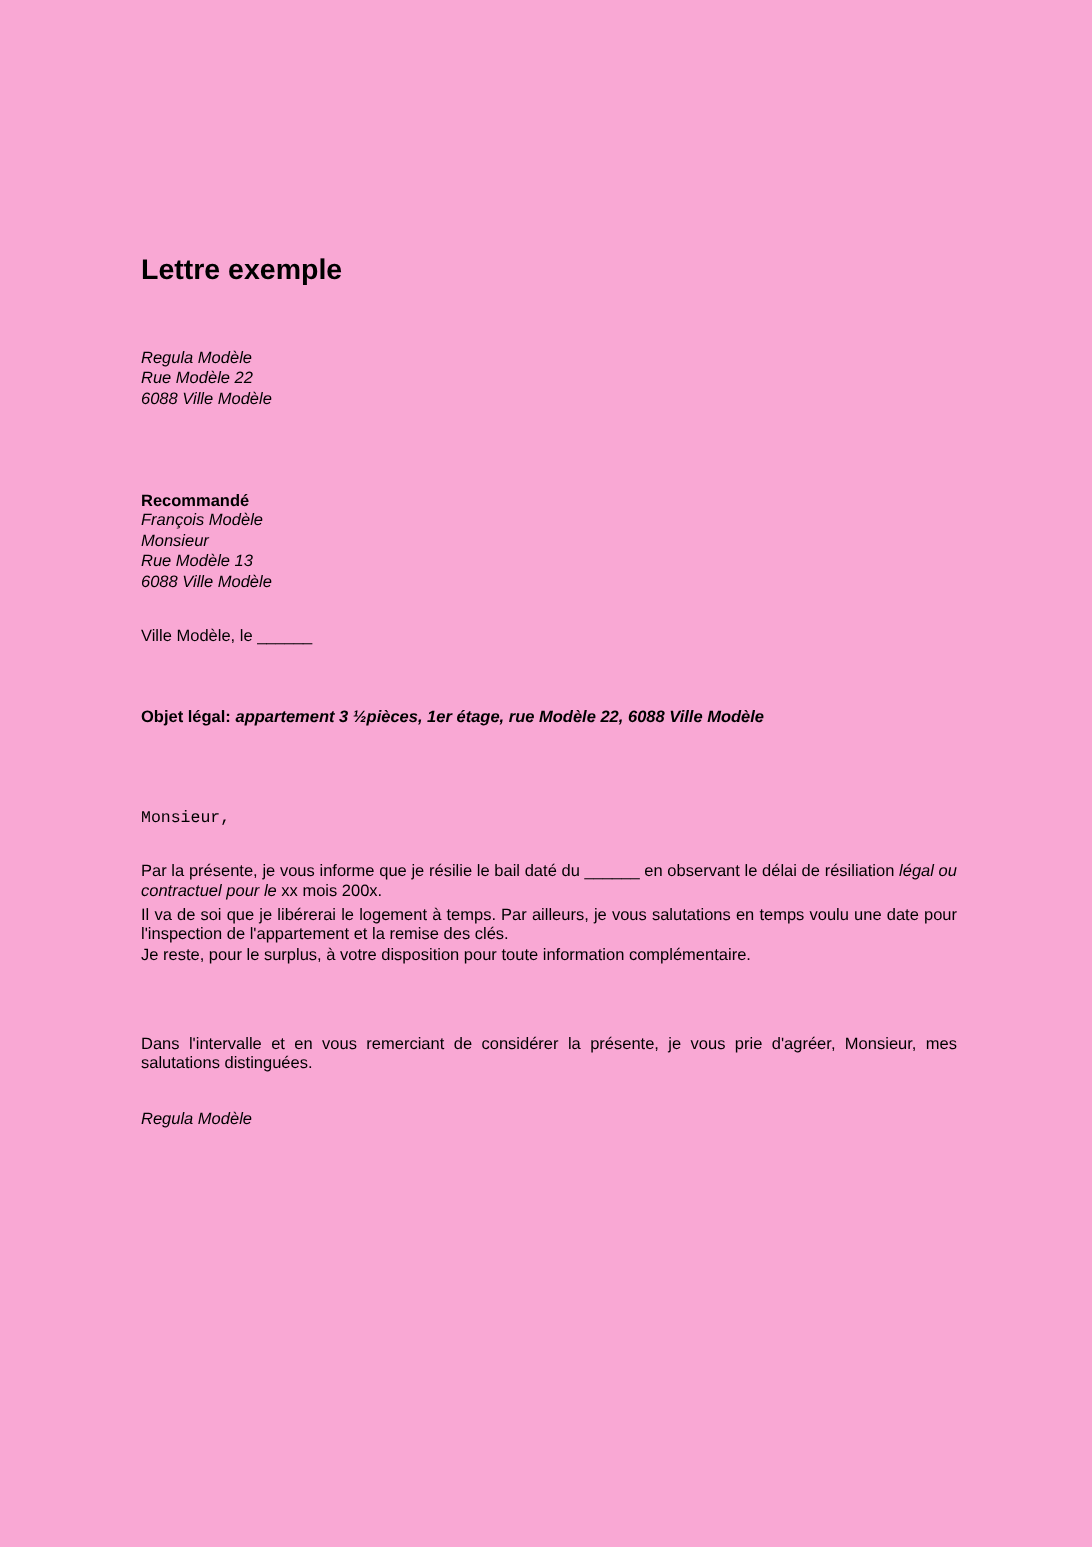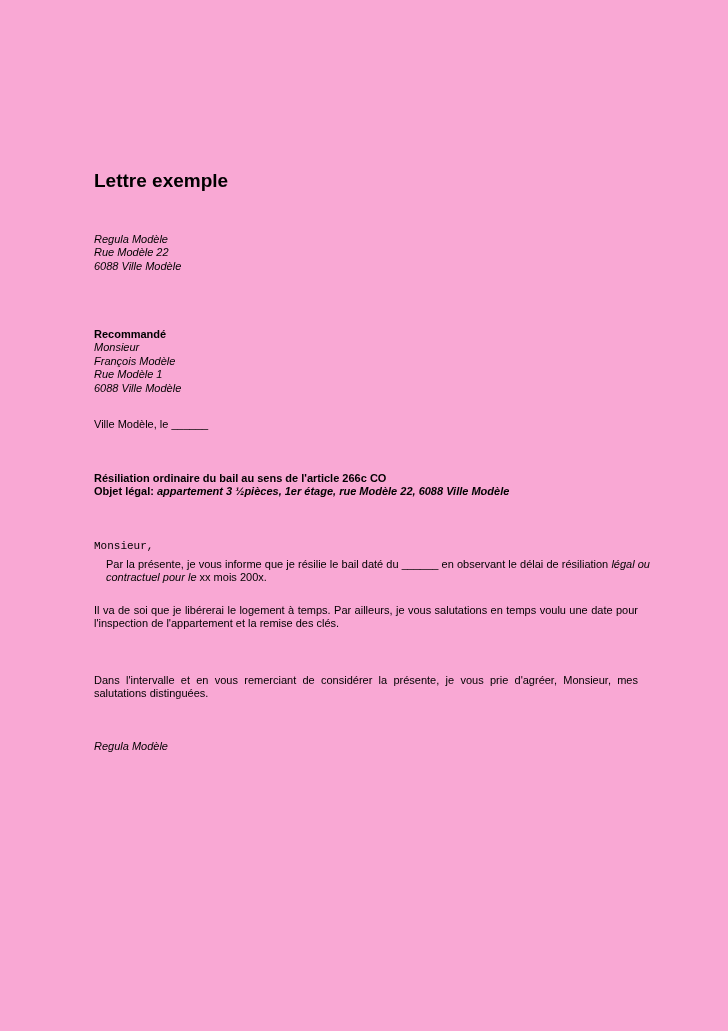--- a/index.html
+++ b/index.html
@@ -27,60 +27,60 @@
     font-weight: 700;
   }
   .sender    { top: 233px; font-style: italic; }
   .recipient { top: 300px; margin-top: 28px; }
   .recipient .label { font-weight: 700; font-style: normal; }
   .recipient .line  { font-style: italic; }
   .dateline  { top: 418px; font-weight: 400; }
   .subject   { top: 472px; font-weight: 700; }
   .subject .value { font-style: italic; }
   .salutation{ top: 540px; font-family: Liberation Mono, monospace; }
-  .para1     { top: 547px; text-align: justify; margin-left: 12px; }
+  .para1     { top: 564px; text-align: justify; }
   .para1 .it { font-style: italic; }
   .para2     { top: 604px; }
   .para2 .justified { text-align: justify; }
-  .para3     { top: 663px; text-align: justify; }
+  .para3     { top: 679px; text-align: justify; }
   .signature { top: 740px; font-style: italic; }
 </style>
 </head>
 <body>
 
 <div class="page">
 
   <h1 class="block title">Lettre exemple</h1>
 
   <div class="block sender">
     <div>Regula Modèle</div>
     <div>Rue Modèle 22</div>
     <div>6088 Ville Modèle</div>
   </div>
 
   <div class="block recipient">
     <div class="label">Recommandé</div>
+    <div class="line">François Modèle</div>
     <div class="line">Monsieur</div>
-    <div class="line">François Modèle</div>
-    <div class="line">Rue Modèle 1</div>
+    <div class="line">Rue Modèle 13</div>
     <div class="line">6088 Ville Modèle</div>
   </div>
 
   <div class="block dateline">Ville Modèle, le ______</div>
 
   <div class="block subject">
-    <div>Résiliation ordinaire du bail au sens de l'article 266c CO</div>
     <div><span>Objet légal: </span><span class="value">appartement 3 ½pièces, 1er étage, rue Modèle 22, 6088 Ville Modèle</span></div>
   </div>
 
   <div class="block salutation">Monsieur,</div>
 
   <p class="block para1"><span>Par la présente, je vous informe que je résilie le bail daté du ______ en observant le délai de résiliation </span><span class="it">légal ou contractuel pour le</span><span> xx mois 200x.</span></p>
 
   <div class="block para2">
     <div class="justified">Il va de soi que je libérerai le logement à temps. Par ailleurs, je vous salutations en temps voulu une date pour l'inspection de l'appartement et la remise des clés.</div>
+    <div>Je reste, pour le surplus, à votre disposition pour toute information complémentaire.</div>
   </div>
 
   <p class="block para3">Dans l'intervalle et en vous remerciant de considérer la présente, je vous prie d'agréer, Monsieur, mes salutations distinguées.</p>
 
   <div class="block signature">Regula Modèle</div>
 
 </div>
 
 </body></html>

